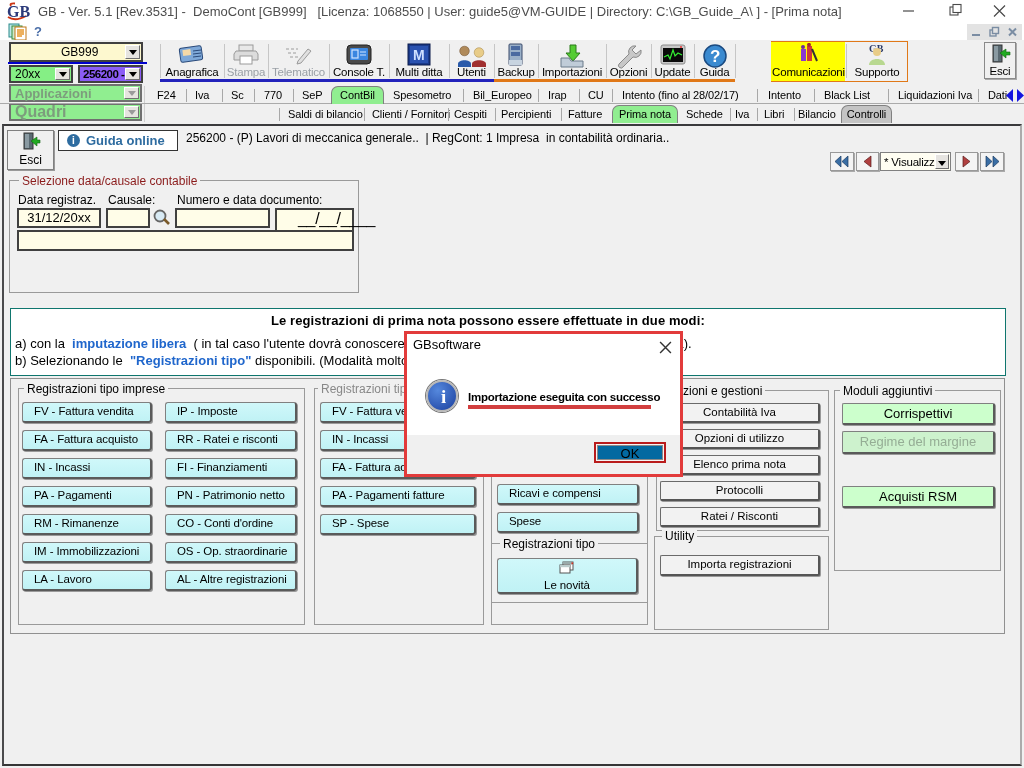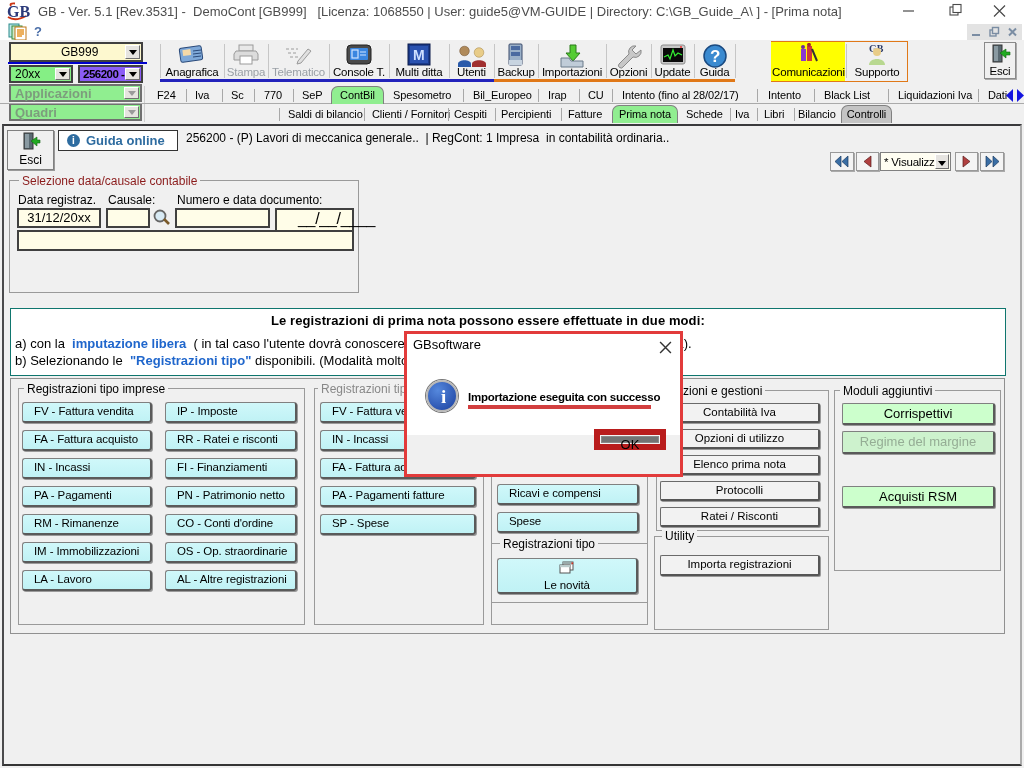--- a/index.html
+++ b/index.html
@@ -103,21 +103,21 @@
 </div>
 <div class="combo" style="left:78px;top:65px;width:65px;height:18px;background:#8b5cf6;font-weight:bold;">
  <span class="ctext" style="left:3px;font-size:11.5px;letter-spacing:-0.5px;">256200 -</span>
     <span class="arrowbtn"></span>
 </div>
 <div class="combo" style="left:9px;top:84px;width:133px;height:18px;background:#90ee90;border-color:#707070;">
  <span class="ctext" style="font-size:13px;font-weight:bold;color:#7d9d7d;">Applicazioni</span>
     <span class="arrowbtn disab"></span>
 </div>
 <div class="combo" style="left:9px;top:103px;width:133px;height:18px;background:#90ee90;border-color:#707070;">
- <span class="ctext" style="font-size:13px;font-weight:bold;color:#7d9d7d;">Quadri</span>
+ <span class="ctext" style="font-size:16px;font-weight:bold;color:#7d9d7d;">Quadri</span>
     <span class="arrowbtn disab"></span>
 </div>
 
 <div id="tbholder">
     <div class="tsep" style="left:160px;"></div>
     <div class="tbtn " style="left:160px;width:64px;">
       <span class="ic"><svg width="30" height="24" viewBox="0 0 30 24">
           <rect x="3" y="4" width="22" height="14" rx="2" transform="rotate(-8 14 11)" fill="#7ea8d8" stroke="#2a4a7a"></rect>
           <rect x="6" y="6" width="8" height="6" transform="rotate(-8 14 11)" fill="#f5d9a8"></rect>
           <path d="M16 8 l8 -1 M16 11 l8 -1 M16 14 l8 -1" stroke="#2a4a7a" stroke-width="1"></path>
@@ -439,14 +439,14 @@
  <div style="position:absolute;left:6px;top:3px;font-size:13px;">GBsoftware</div>
  <svg style="position:absolute;right:8px;top:7px;" width="13" height="13" viewBox="0 0 12 12">
       <path d="M1 1 L11 11 M11 1 L1 11" stroke="#333" stroke-width="1.3"></path>
     </svg>
  <div style="position:absolute;left:0;bottom:0;width:100%;height:39px;background:#f0f0f0;"></div>
  <div style="position:absolute;left:19px;top:46px;width:32px;height:32px;border-radius:50%;background:radial-gradient(circle at 35% 30%,#5588dd,#1a3f9e);border:2px solid #b8b8b8;box-shadow:0 0 0 1px #777;">
   <div style="position:absolute;left:13px;top:4px;color:#fff;font-weight:bold;font-size:19px;font-family:'Liberation Serif',serif;">i</div>
  </div>
  <div style="position:absolute;left:61px;top:57px;font-size:11.5px;font-weight:600;letter-spacing:-0.25px;white-space:nowrap;">Importazione eseguita con successo</div>
  <div style="position:absolute;left:61px;top:71px;width:183px;height:4px;background:#d23f3f;"></div>
- <div style="position:absolute;left:187px;top:95px;width:72px;height:21px;background:#737373;border:6px solid #b91c1c;box-shadow:inset 0 0 0 1px #f4f4f4, inset 0 0 0 2px #8a8a8a;text-align:center;font-size:13px;line-height:19px;">OK</div>
+ <div style="position:absolute;left:187px;top:108px;width:72px;height:21px;background:#0369a1;border:2px solid #b91c1c;box-shadow:inset 0 0 0 1px #f4f4f4, inset 0 0 0 2px #8a8a8a;text-align:center;font-size:13px;line-height:19px;">OK</div>
 </div>
 
 </body></html>

